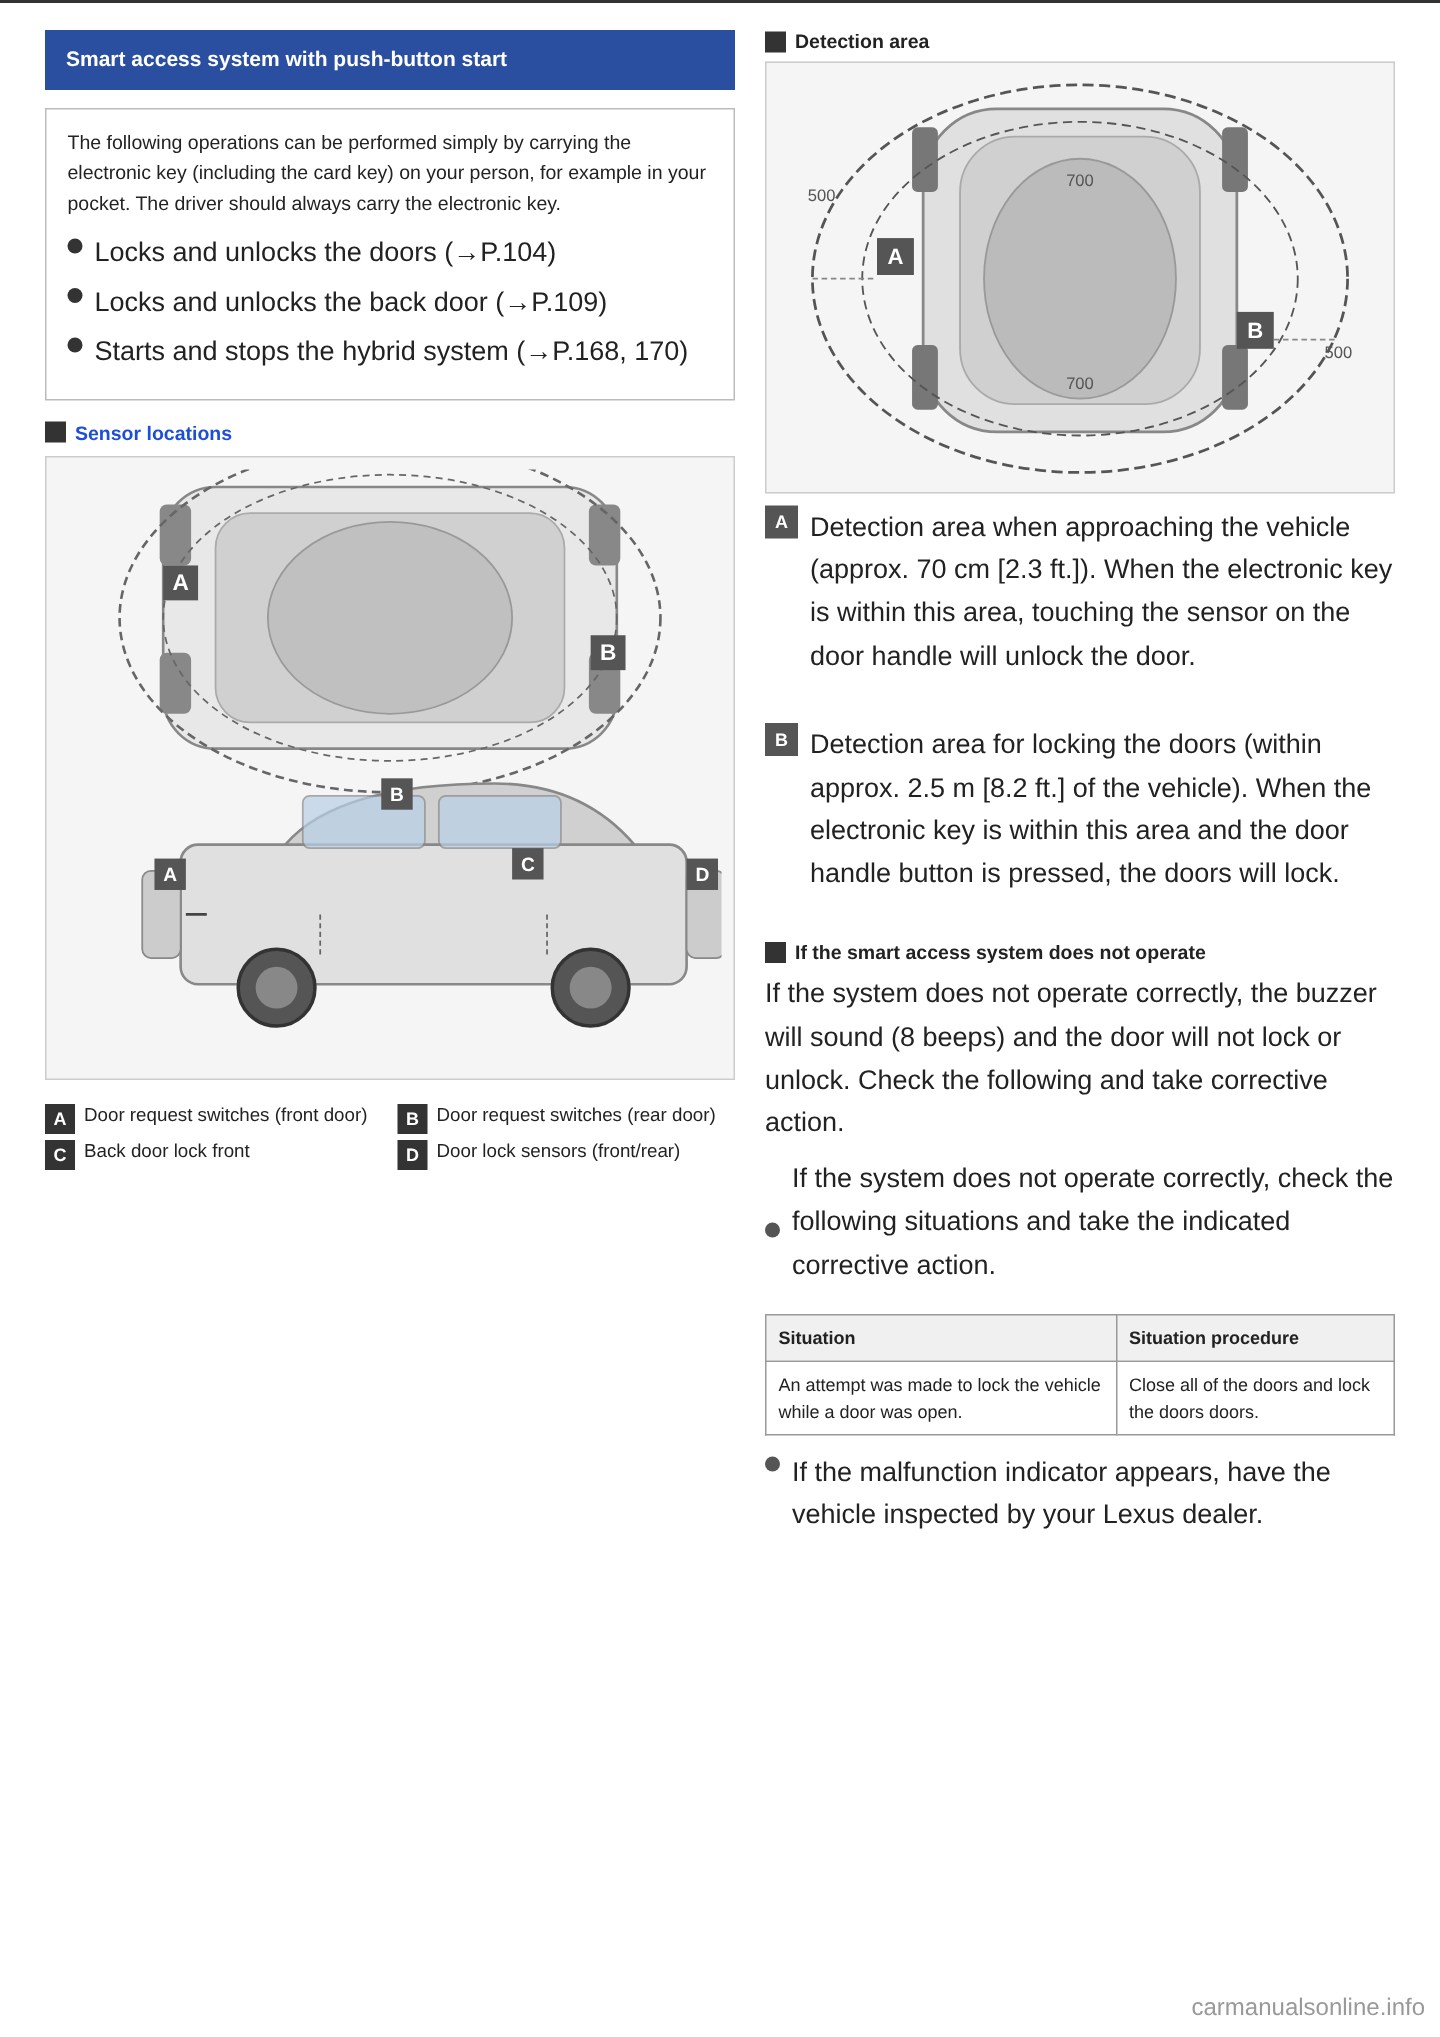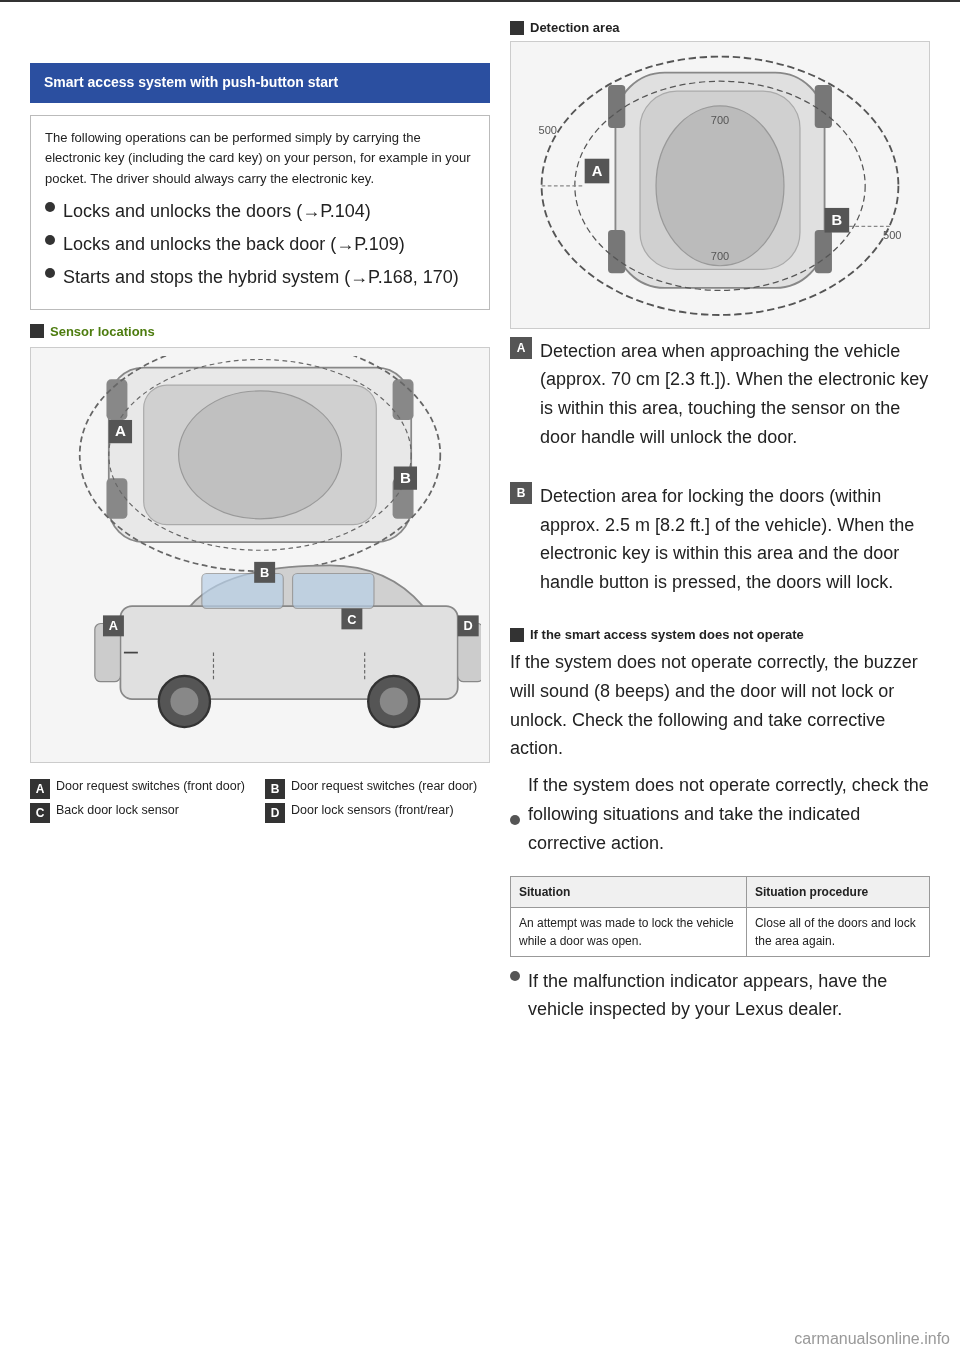--- a/index.html
+++ b/index.html
@@ -42,21 +42,20 @@
     }
 
     .blue-box {
       background: #2b4fa0;
       color: #fff;
       padding: 10px 14px;
       font-weight: bold;
       font-size: 14px;
       margin-bottom: 12px;
       line-height: 1.4;
-      margin-top: 43px;
     }
 
     .info-box {
       border: 1px solid #bbb;
       padding: 12px 14px;
       margin-bottom: 14px;
       font-size: 13px;
       line-height: 1.6;
     }
 
@@ -248,21 +247,21 @@
           </li>
           <li>
             <span class="bullet-dot"></span>
             <span>Starts and stops the hybrid system (→P.168, 170)</span>
           </li>
         </ul>
       </div>
 
       <div style="display:flex; align-items:center; margin-bottom:8px;">
         <span class="black-square-label"></span>
-        <span style="font-size:13px; font-weight:bold; color:#4d7c0f;">Sensor locations</span>
+        <span style="font-size:13px; font-weight:bold; color:#1d4ed8;">Sensor locations</span>
       </div>
 
       <div class="car-diagram-box">
         <svg viewBox="0 0 380 340" class="car-diagram-svg">
 
           <rect x="60" y="10" width="260" height="150" rx="30" fill="#e8e8e8" stroke="#888" stroke-width="1.5"></rect>
           <rect x="90" y="25" width="200" height="120" rx="20" fill="#d0d0d0" stroke="#aaa" stroke-width="1"></rect>
 
           <ellipse cx="190" cy="85" rx="70" ry="55" fill="#c0c0c0" stroke="#999" stroke-width="1"></ellipse>
 
@@ -319,21 +318,21 @@
         <div class="legend-item">
           <span class="legend-badge">A</span>
           <span>Door request switches (front door)</span>
         </div>
         <div class="legend-item">
           <span class="legend-badge">B</span>
           <span>Door request switches (rear door)</span>
         </div>
         <div class="legend-item">
           <span class="legend-badge">C</span>
-          <span>Back door lock sensor</span>
+          <span>Back door lock front</span>
         </div>
         <div class="legend-item">
           <span class="legend-badge">D</span>
           <span>Door lock sensors (front/rear)</span>
         </div>
       </div>
 
     </div>
 
     <div class="right-col">
@@ -403,21 +402,21 @@
         <table class="situation-table">
           <thead>
             <tr>
               <th>Situation</th>
               <th>Situation procedure</th>
             </tr>
           </thead>
           <tbody>
             <tr>
               <td>An attempt was made to lock the vehicle while a door was open.</td>
-              <td>Close all of the doors and lock the area again.</td>
+              <td>Close all of the doors and lock the doors doors.</td>
             </tr>
           </tbody>
         </table>
 
         <div style="display:flex; align-items:flex-start; gap:8px; margin-top:10px;">
           <span class="bullet-circle"></span>
           <span class="right-text-block">If the malfunction indicator appears, have the vehicle inspected by your Lexus dealer.</span>
         </div>
 
       </div>

